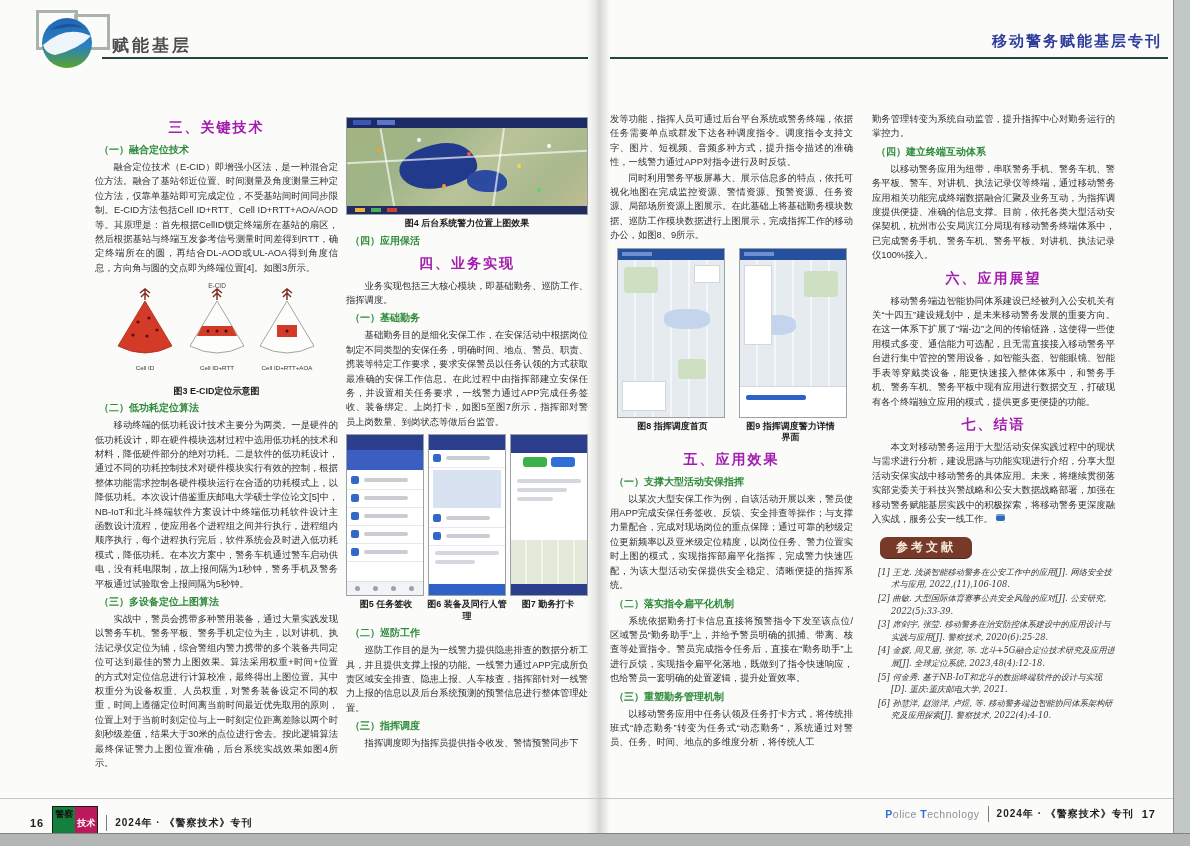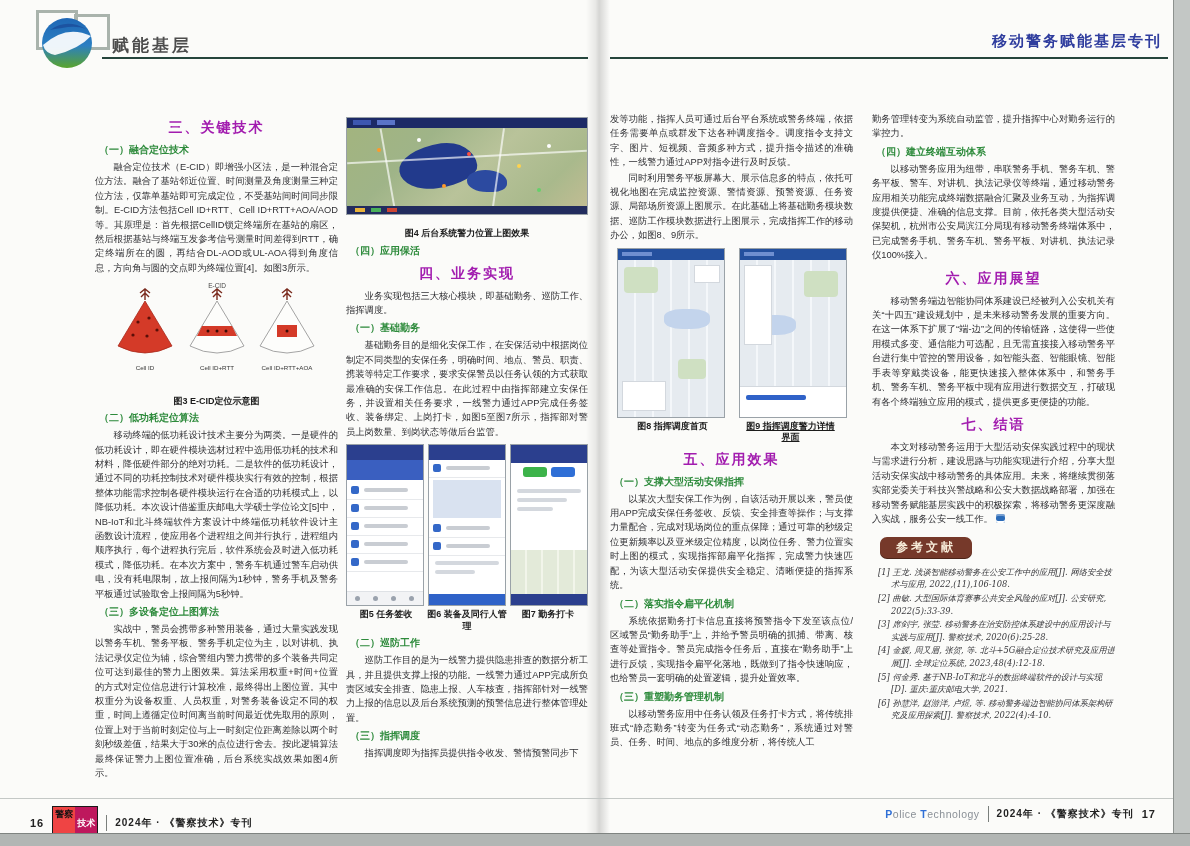--- a/index.html
+++ b/index.html
@@ -23,21 +23,21 @@
   
   .col{position:absolute;top:112px;width:243px;height:688px;overflow:hidden;
        font-size:9.3px;line-height:14.4px;text-align:justify;}
   #lp-c1{left:95px;} #lp-c2{left:346px;width:242px;} #rp-c1{left:610px;} #rp-c2{left:872px;}
   .section-h{margin:6px 0 7px;font-size:14px;font-weight:bold;color:#a21caf;text-align:center;letter-spacing:2px;line-height:18px;}
   .sub-h{margin:4px 0 3px;font-size:10px;font-weight:bold;color:#2e8b3c;line-height:14px;padding-left:4px;text-align:left;}
   p{margin:0 0 1px;text-indent:2em;}
   p.noindent{text-indent:0;}
   
   .fig{margin:5px 0 4px;text-align:center;}
-  .fig-cap{font-size:9px;font-weight:bold;color:#1c1c1c;line-height:11.5px;margin-top:13px;text-align:center;}
+  .fig-cap{font-size:9px;font-weight:bold;color:#1c1c1c;line-height:11.5px;margin-top:3px;text-align:center;}
   
   .map4{position:relative;width:240px;height:96px;border:1px solid #98a0a6;margin:0 auto;
         background:linear-gradient(135deg,#a3b47e 0%,#9fb488 30%,#b9c39a 55%,#a9b98c 80%,#c4bd94 100%);overflow:hidden;}
   .map4-top{position:absolute;left:0;top:0;width:100%;height:10px;background:#1c2a66;}
   .map4-top i{position:absolute;top:2px;width:18px;height:5px;background:#3d57b0;}
   .map4-blob{position:absolute;left:52px;top:26px;width:78px;height:44px;background:#223a8c;
              border-radius:58% 42% 55% 45% / 50% 60% 40% 50%;transform:rotate(-8deg);}
   .map4-blob2{position:absolute;left:120px;top:52px;width:40px;height:22px;background:#2c4aa0;border-radius:50% 60% 40% 55%;}
   .map4-road{position:absolute;background:rgba(255,255,255,0.65);}
   .map4-bot{position:absolute;left:0;bottom:0;width:100%;height:8px;background:#222c5e;}
@@ -83,21 +83,21 @@
   .end-icon{display:inline-block;width:9px;height:9px;background:#2b6bb8;border-radius:2px;vertical-align:-1px;
             margin-left:3px;box-shadow:inset 0 -2px 0 #fff,inset 0 2px 0 rgba(255,255,255,0.35);}
   
   .ecid-svg text{font-family:"Liberation Sans", sans-serif;}
   
   .footer-rule{position:absolute;left:0;top:798px;width:1174px;height:1px;background:#c4c8c6;}
   .footer{position:absolute;top:806px;display:flex;align-items:center;gap:8px;font-size:10px;color:#222;}
   .f-left{left:30px;} .f-right{right:34px;}
   .pagenum{font-weight:bold;font-size:11px;letter-spacing:1px;}
   .jlogo{display:flex;border:1px solid #1a1a1a;font-size:9px;font-weight:bold;line-height:12px;}
-  .jlogo .a{padding:1px 2px;background:#ef4444;color:#111;}
+  .jlogo .a{padding:1px 2px;background:#15803d;color:#111;}
   .jlogo .b{padding:10px 2px;background:#be185d;color:#fff;}
   .vdiv{width:1px;height:16px;background:#7a7f7c;}
   .f-text{font-weight:bold;letter-spacing:1px;}
   .en-brand{font-size:10.5px;color:#8a9097;letter-spacing:0.5px;}
   .en-brand .cap{color:#2f6fd6;font-weight:bold;}
 </style>
 </head>
 <body>
 
 <div class="canvas">
@@ -309,21 +309,21 @@
           <div class="t-green" style="right:8px;top:22px;"></div>
           <div class="t-water" style="left:10px;top:66px;"></div>
           <div class="t-panel" style="left:4px;top:16px;width:26px;height:78px;"></div>
           <div class="t-row">
               <i></i>
             </div>
         </div>
       </div>
       <div class="caps" style="justify-content:center;gap:26px;">
         <div class="fig-cap" style="width:92px;">图8  指挥调度首页</div>
-        <div class="fig-cap" style="width:92px;text-decoration:underline;">图9  指挥调度警力详情界面</div>
+        <div class="fig-cap" style="width:92px;">图9  指挥调度警力详情界面</div>
       </div>
     </div>
 
     <div class="section-h">五、应用效果</div>
     <div class="sub-h">（一）支撑大型活动安保指挥</div>
     <p>以某次大型安保工作为例，自该活动开展以来，警员使用APP完成安保任务签收、反馈、安全排查等操作；与支撑力量配合，完成对现场岗位的重点保障；通过可靠的秒级定位更新频率以及亚米级定位精度，以岗位任务、警力位置实时上图的模式，实现指挥部扁平化指挥，完成警力快速匹配，为该大型活动安保提供安全稳定、清晰便捷的指挥系统。</p>
     <div class="sub-h">（二）落实指令扁平化机制</div>
     <p>系统依据勤务打卡信息直接将预警指令下发至该点位/区域警员“勤务助手”上，并给予警员明确的抓捕、带离、核查等处置指令。警员完成指令任务后，直接在“勤务助手”上进行反馈，实现指令扁平化落地，既做到了指令快速响应，也给警员一套明确的处置逻辑，提升处置效率。</p>
     <div class="sub-h">（三）重塑勤务管理机制</div>
     <p>以移动警务应用中任务认领及任务打卡方式，将传统排班式“静态勤务”转变为任务式“动态勤务”，系统通过对警员、任务、时间、地点的多维度分析，将传统人工</p>

